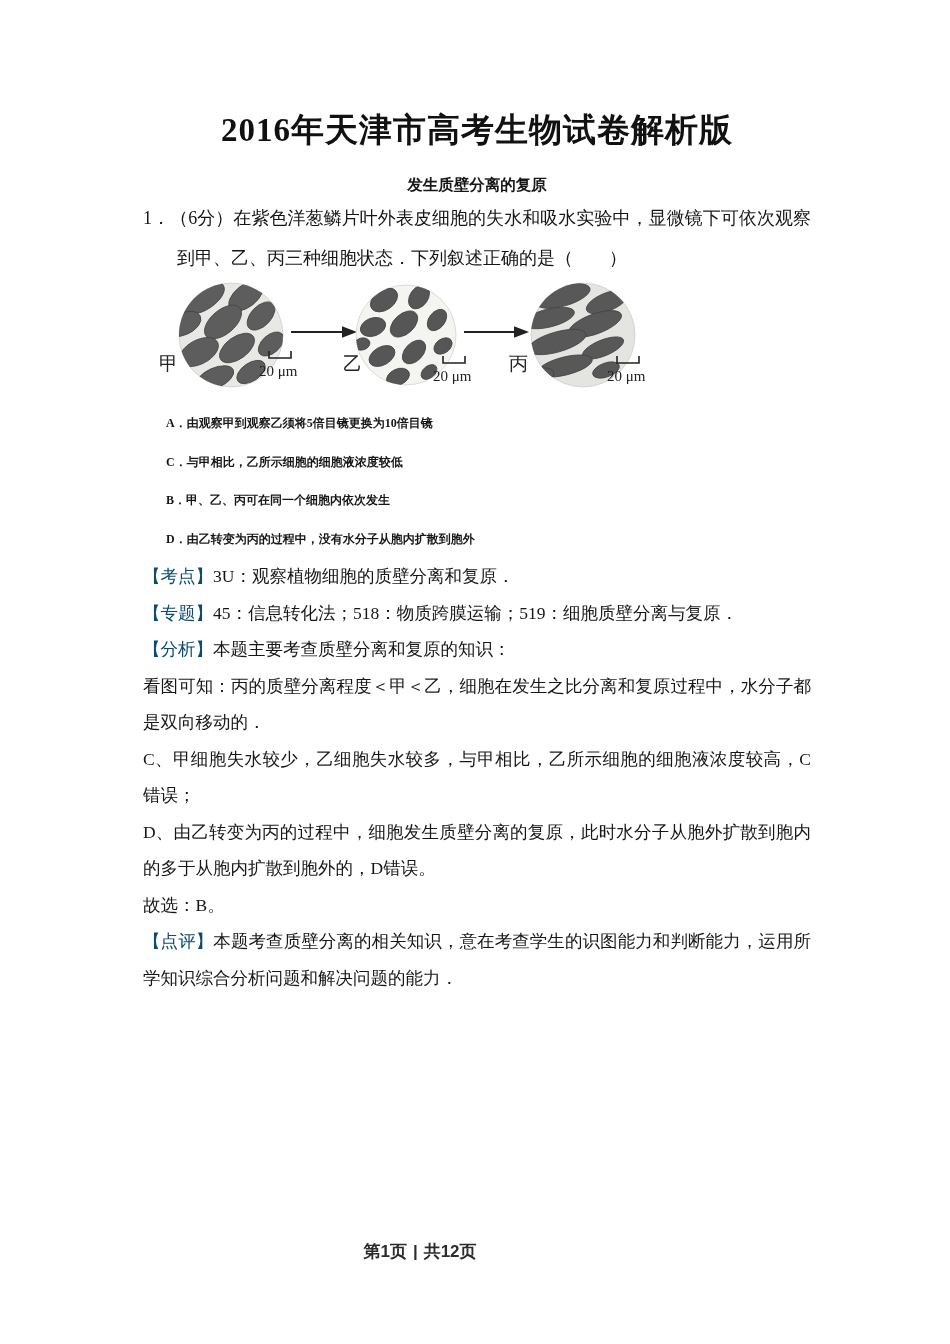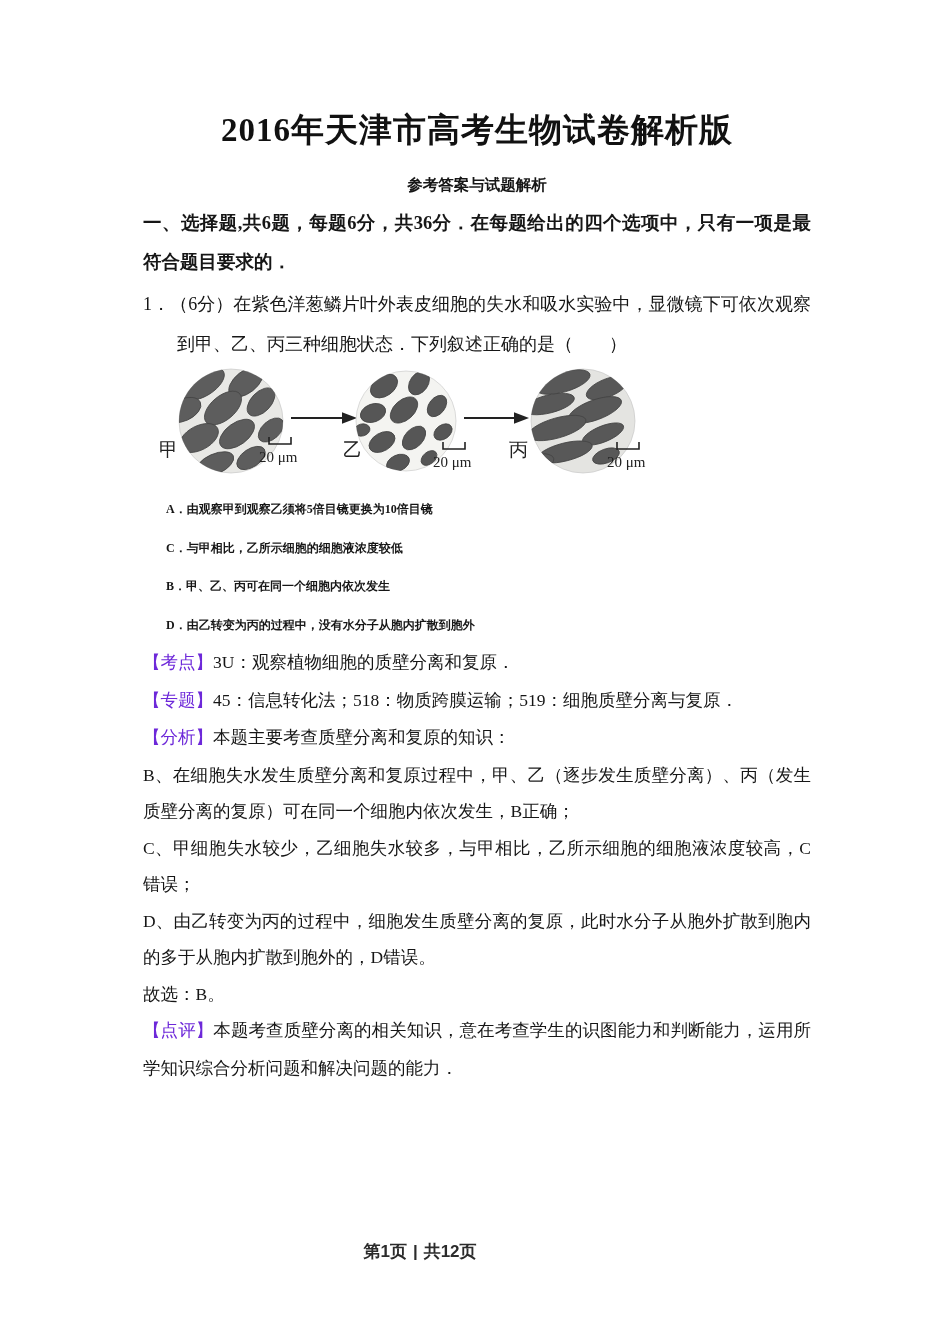--- a/index.html
+++ b/index.html
@@ -18,36 +18,35 @@
   .stem { margin:2px 0 0; font-size:18px; line-height:40px; padding-left:34px; text-indent:-34px; text-align:justify; }
 
   .figure { margin:2px 0 2px 8px; }
   .figure svg { display:block; }
   .micro-label { font-size:19px; fill:#222; font-family:"Liberation Serif","DejaVu Serif",serif; }
   .scale-text { font-size:15px; fill:#222; font-family:"Liberation Serif","DejaVu Serif",serif; }
 
   .option { margin:0 0 0 23px; font-size:12px; line-height:38.5px;font-weight:bold; }
 
   .ana { margin:0; font-size:17.5px; line-height:36.5px; text-align:justify; }
-  .tag { color:#6d28d9;font-family:Liberation Mono, monospace; }
+  .tag { color:#0c4a6e; }
 
   .footer { position:absolute; left:0; top:1240px; width:840px; text-align:center;
             font-family:"Liberation Sans","DejaVu Sans",sans-serif; font-size:17px;
             font-weight:600; color:#2b2b2b; }
   .footer span { margin:0 3px; }
 </style>
 </head>
 <body>
 
 <div class="page">
 
   <h1 class="title">2016年天津市高考生物试卷解析版</h1>
-  <div class="subtitle">参考答案与试题解析</div>
+  <div class="subtitle">发生质壁分离的复原</div>
 
-  <p class="section-heading">一、选择题,共6题，每题6分，共36分．在每题给出的四个选项中，只有一项是最符合题目要求的．</p>
 
   <p class="stem"><span>1．</span><span>（6分）</span><span>在紫色洋葱鳞片叶外表皮细胞的失水和吸水实验中，显微镜下可依次观察到甲、乙、丙三种细胞状态．下列叙述正确的是（　　）</span></p>
 
   <div class="figure">
     <svg width="560" height="122" viewBox="0 0 560 122">
       <defs>
         <clipPath id="c1">
             <circle cx="80" cy="55" r="52"></circle>
           </clipPath>
         <clipPath id="c2">
@@ -133,21 +132,21 @@
     <p class="option"><span>A．</span><span>由观察甲到观察乙须将5倍目镜更换为10倍目镜</span></p>
     <p class="option"><span>C．</span><span>与甲相比，乙所示细胞的细胞液浓度较低</span></p>
     <p class="option"><span>B．</span><span>甲、乙、丙可在同一个细胞内依次发生</span></p>
     <p class="option"><span>D．</span><span>由乙转变为丙的过程中，没有水分子从胞内扩散到胞外</span></p>
   </div>
 
   <div>
     <p class="ana"><span class="tag">【考点】</span><span>3U：观察植物细胞的质壁分离和复原．</span></p>
     <p class="ana"><span class="tag">【专题】</span><span>45：信息转化法；518：物质跨膜运输；519：细胞质壁分离与复原．</span></p>
     <p class="ana"><span class="tag">【分析】</span><span>本题主要考查质壁分离和复原的知识：</span></p>
-    <p class="ana"><span>B、在细胞失水发生质壁分离和复原过程中，甲、乙（逐步发生质壁分离）、丙（发生质壁分离的复原）可在同一个细胞内依次发生，B正确；</span></p>
+    <p class="ana"><span>看图可知：丙的质壁分离程度＜甲＜乙，细胞在发生之比分离和复原过程中，水分子都是双向移动的．</span></p>
     <p class="ana"><span>C、甲细胞失水较少，乙细胞失水较多，与甲相比，乙所示细胞的细胞液浓度较高，C错误；</span></p>
     <p class="ana"><span>D、由乙转变为丙的过程中，细胞发生质壁分离的复原，此时水分子从胞外扩散到胞内的多于从胞内扩散到胞外的，D错误。</span></p>
     <p class="ana"><span>故选：B。</span></p>
     <p class="ana"><span class="tag">【点评】</span><span>本题考查质壁分离的相关知识，意在考查学生的识图能力和判断能力，运用所学知识综合分析问题和解决问题的能力．</span></p>
   </div>
 
 </div>
 
 <div class="footer"><span>第1页</span><span>|</span><span>共12页</span></div>
 

